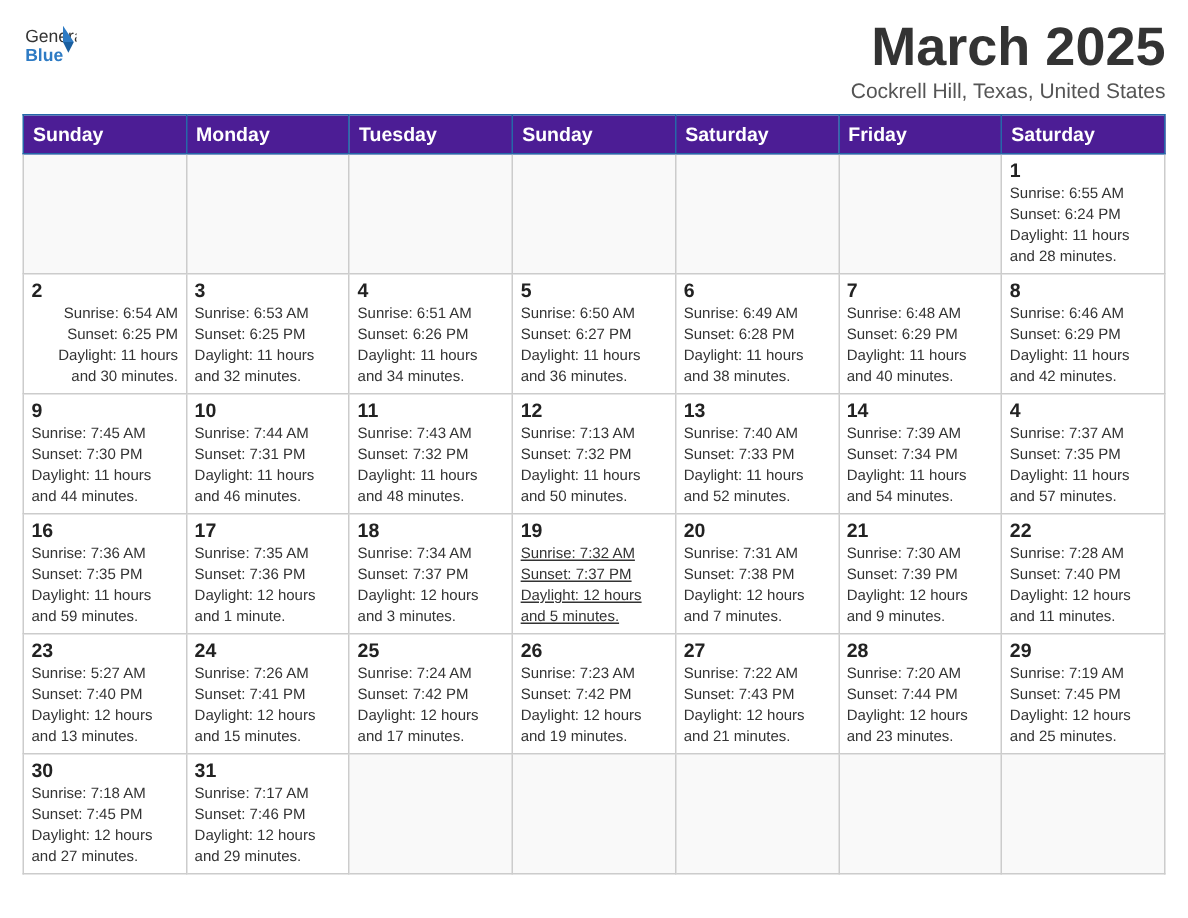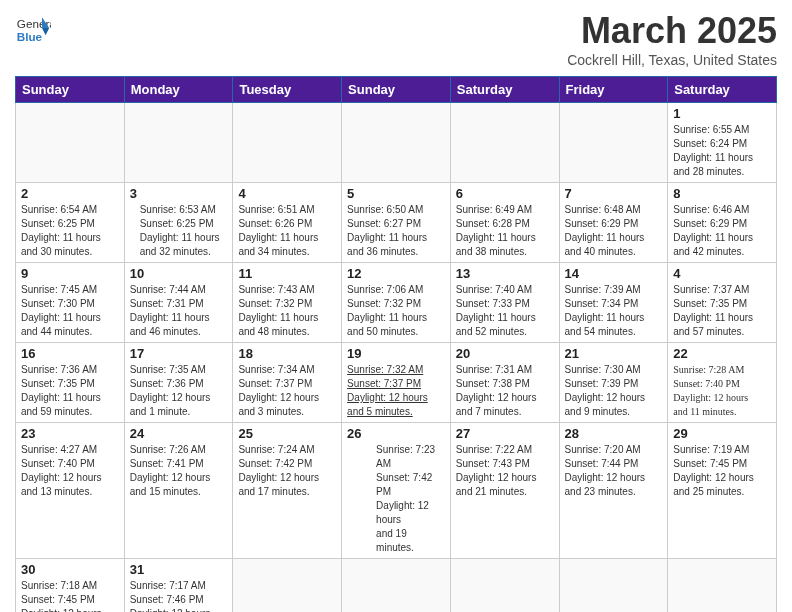--- a/index.html
+++ b/index.html
@@ -126,28 +126,28 @@
             <span class="day-number">1</span>
             <div class="day-info" style="white-space: pre-line;">Sunrise: 6:55 AM
 Sunset: 6:24 PM
 Daylight: 11 hours
 and 28 minutes.</div>
           </td>
         </tr>
         <tr class="week-row">
           <td>
             <span class="day-number">2</span>
-            <div class="day-info" style="white-space: pre-line;">Sunrise: 6:54 AM
+            <div class="day-info" style="white-space: pre-line; text-align: right;">Sunrise: 6:54 AM
 Sunset: 6:25 PM
 Daylight: 11 hours
 and 30 minutes.</div>
           </td>
           <td>
             <span class="day-number">3</span>
-            <div class="day-info" style="white-space: pre-line; margin-left: 10px;">Sunrise: 6:53 AM
+            <div class="day-info" style="white-space: pre-line;">Sunrise: 6:53 AM
 Sunset: 6:25 PM
 Daylight: 11 hours
 and 32 minutes.</div>
           </td>
           <td>
             <span class="day-number">4</span>
             <div class="day-info" style="white-space: pre-line;">Sunrise: 6:51 AM
 Sunset: 6:26 PM
 Daylight: 11 hours
 and 34 minutes.</div>
@@ -198,21 +198,21 @@
           </td>
           <td>
             <span class="day-number">11</span>
             <div class="day-info" style="white-space: pre-line;">Sunrise: 7:43 AM
 Sunset: 7:32 PM
 Daylight: 11 hours
 and 48 minutes.</div>
           </td>
           <td>
             <span class="day-number">12</span>
-            <div class="day-info" style="white-space: pre-line;">Sunrise: 7:06 AM
+            <div class="day-info" style="white-space: pre-line;">Sunrise: 7:13 AM
 Sunset: 7:32 PM
 Daylight: 11 hours
 and 50 minutes.</div>
           </td>
           <td>
             <span class="day-number">13</span>
             <div class="day-info" style="white-space: pre-line;">Sunrise: 7:40 AM
 Sunset: 7:33 PM
 Daylight: 11 hours
 and 52 minutes.</div>
@@ -270,51 +270,51 @@
           </td>
           <td>
             <span class="day-number">21</span>
             <div class="day-info" style="white-space: pre-line;">Sunrise: 7:30 AM
 Sunset: 7:39 PM
 Daylight: 12 hours
 and 9 minutes.</div>
           </td>
           <td>
             <span class="day-number">22</span>
-            <div class="day-info" style="white-space: pre-line; font-family: Liberation Serif, serif;">Sunrise: 7:28 AM
+            <div class="day-info" style="white-space: pre-line;">Sunrise: 7:28 AM
 Sunset: 7:40 PM
 Daylight: 12 hours
 and 11 minutes.</div>
           </td>
         </tr>
         <tr class="week-row">
           <td>
             <span class="day-number">23</span>
-            <div class="day-info" style="white-space: pre-line;">Sunrise: 4:27 AM
+            <div class="day-info" style="white-space: pre-line;">Sunrise: 5:27 AM
 Sunset: 7:40 PM
 Daylight: 12 hours
 and 13 minutes.</div>
           </td>
           <td>
             <span class="day-number">24</span>
             <div class="day-info" style="white-space: pre-line;">Sunrise: 7:26 AM
 Sunset: 7:41 PM
 Daylight: 12 hours
 and 15 minutes.</div>
           </td>
           <td>
             <span class="day-number">25</span>
             <div class="day-info" style="white-space: pre-line;">Sunrise: 7:24 AM
 Sunset: 7:42 PM
 Daylight: 12 hours
 and 17 minutes.</div>
           </td>
           <td>
             <span class="day-number">26</span>
-            <div class="day-info" style="white-space: pre-line; margin-left: 29px;">Sunrise: 7:23 AM
+            <div class="day-info" style="white-space: pre-line;">Sunrise: 7:23 AM
 Sunset: 7:42 PM
 Daylight: 12 hours
 and 19 minutes.</div>
           </td>
           <td>
             <span class="day-number">27</span>
             <div class="day-info" style="white-space: pre-line;">Sunrise: 7:22 AM
 Sunset: 7:43 PM
 Daylight: 12 hours
 and 21 minutes.</div>

